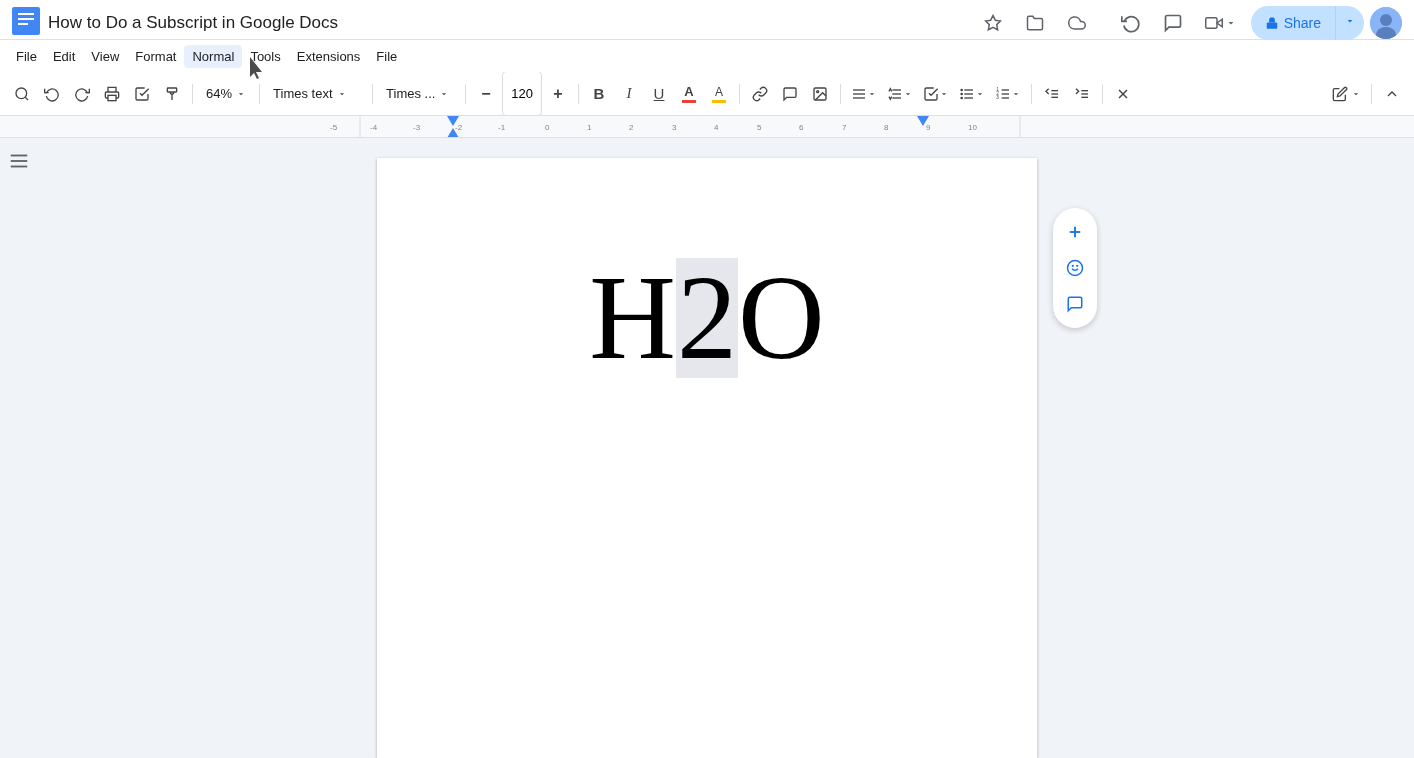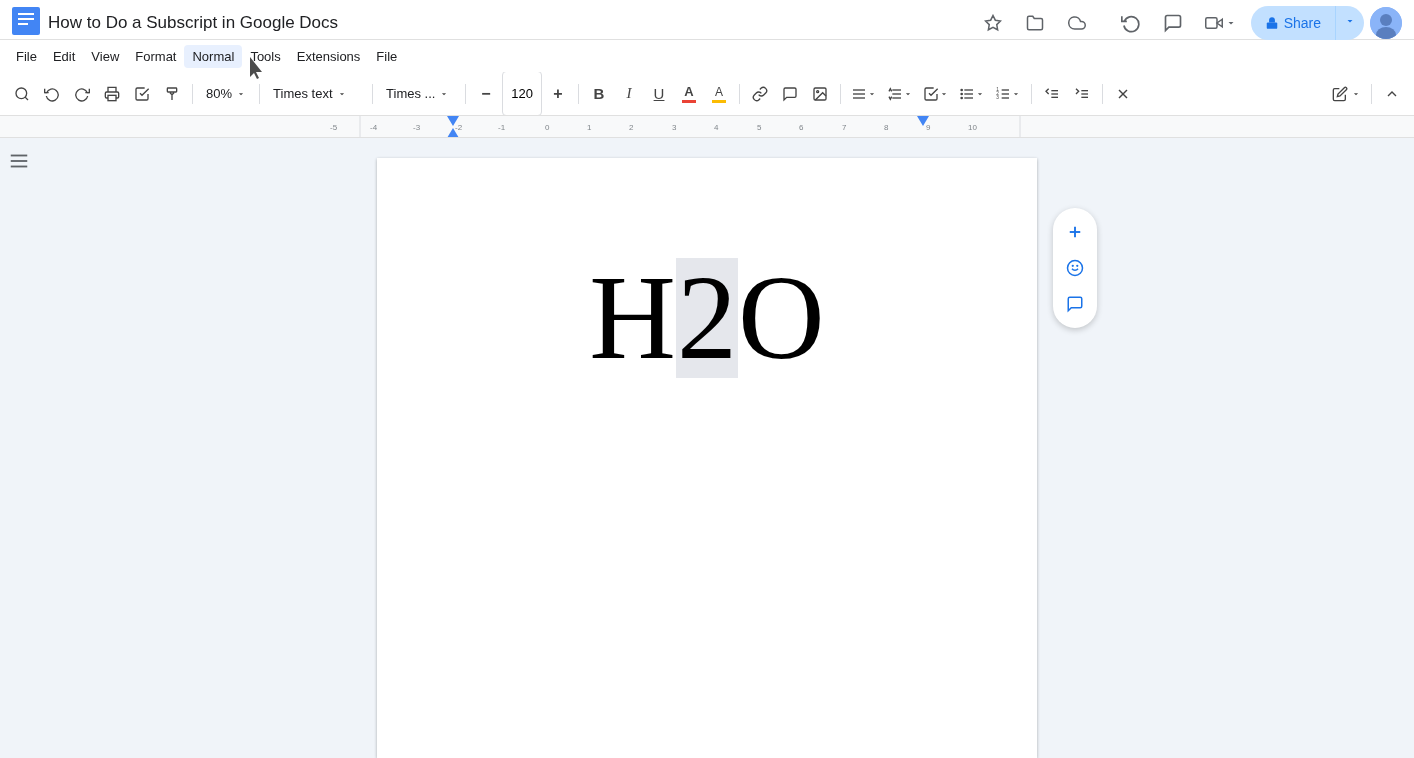--- a/index.html
+++ b/index.html
@@ -278,21 +278,21 @@
 
   <button class="tb-btn">
     <svg width="16" height="16" viewBox="0 0 24 24" fill="#444">
         <path d="M18 3H6C5.4 3 5 3.4 5 4v4c0 .6.4 1 1 1h12c.6 0 1-.4 1-1V4c0-.6-.4-1-1-1zM12 13v8M12 13l-3-3M12 13l3-3" stroke="#444" stroke-width="2" fill="none"></path>
       </svg>
   </button>
 
   <div class="tb-sep"></div>
 
   <div class="tb-select">
-    <span>80%</span>
+    <span>64%</span>
     <svg width="10" height="10" viewBox="0 0 24 24" fill="#444">
         <path d="M7 10l5 5 5-5z"></path>
       </svg>
   </div>
 
   <div class="tb-sep"></div>
 
   <div class="tb-select" style="min-width:100px;">
     <span>Times text</span>
     <svg width="10" height="10" viewBox="0 0 24 24" fill="#444">

